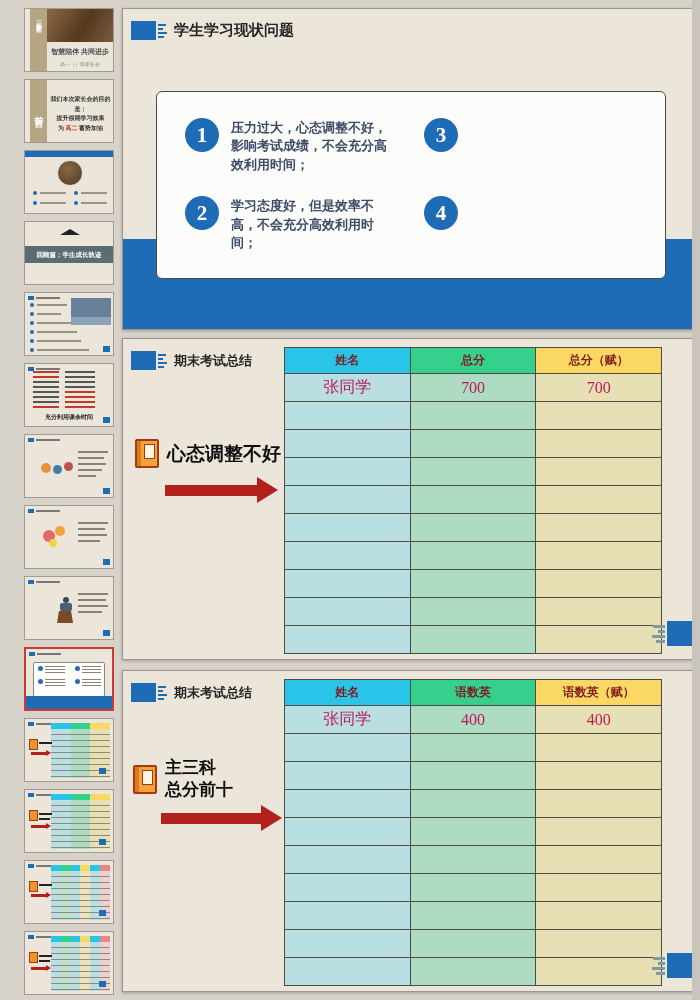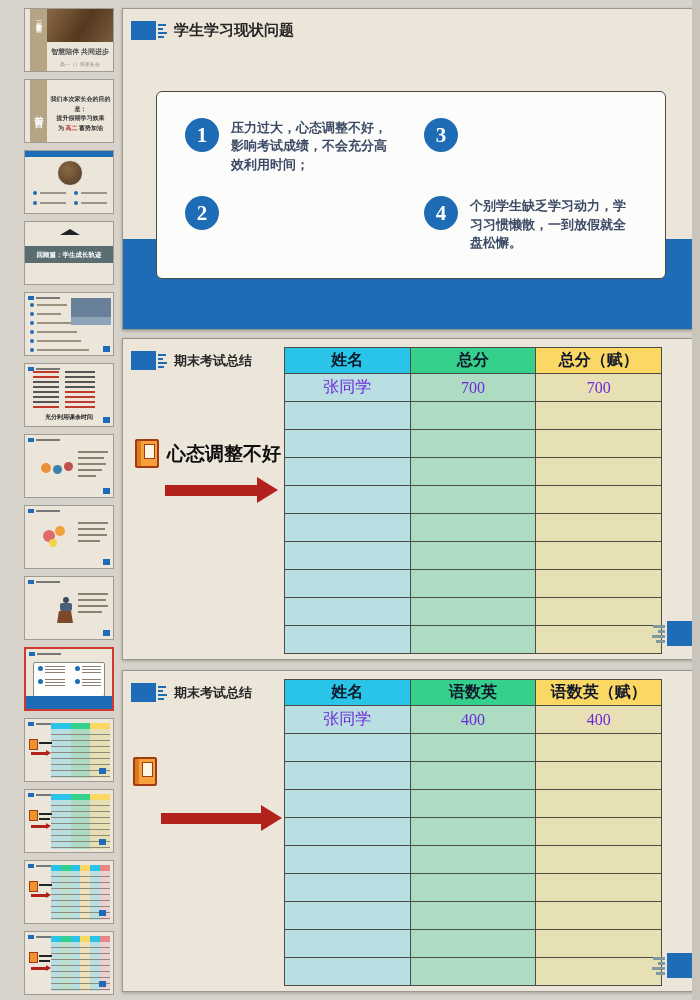--- a/index.html
+++ b/index.html
@@ -25,22 +25,22 @@
   .panel{position:absolute;left:33px;top:82px;width:510px;height:188px;background:#fcfcfa;
          border:1px solid #4a4a44;border-radius:6px;display:grid;grid-template-columns:1fr 1fr;
          column-gap:26px;row-gap:22px;padding:26px 28px;box-sizing:border-box}
   .pt{display:flex;gap:12px}
   .num{flex:0 0 34px;width:34px;height:34px;border-radius:50%;background:#1e6cb5;color:#fff;
        font-size:21px;font-weight:bold;display:flex;align-items:center;justify-content:center}
   .ptx{font-size:13px;line-height:1.42;color:#3c4a66;padding-top:1px;font-weight:bold}
 
   .score{position:absolute;left:161px;top:8px;width:378px;border-collapse:collapse;table-layout:fixed}
   .score th,.score td{border:1px solid #4c4c45;text-align:center;padding:0;overflow:hidden}
-  .score th{height:25px;font-size:16px;font-weight:bold;color:#0f172a}
-  .score td{height:27px;font-size:16px;color:#6d28d9}
+  .score th{height:25px;font-size:12px;font-weight:bold;color:#7f1d1d}
+  .score td{height:27px;font-size:16px;color:#be185d}
   .h0{background:#29c4e8}.h1{background:#36d08d}.h2{background:#fbd763}
   .score td.c0{background:#badfe3}.score td.c1{background:#addcc3}.score td.c2{background:#e8e0b5}
 
   .lbl{position:absolute;display:flex;align-items:center;gap:8px}
   .s2 .lbl{left:12px;top:100px}
   .s3 .lbl{left:10px;top:86px}
   .ltx{font-size:19px;font-weight:bold;color:#0d0d0d}
   .s3 .ltx{font-size:17px;line-height:1.3}
 
   .book{width:20px;height:25px;background:#f6a13c;border:2px solid #a33b12;border-radius:2px;
@@ -448,24 +448,24 @@
     <div class="panel">
       <div class="pt">
         <div class="num">1</div>
         <div class="ptx">压力过大，心态调整不好，影响考试成绩，不会充分高效利用时间；</div>
       </div>
       <div class="pt">
         <div class="num">3</div>
       </div>
       <div class="pt">
         <div class="num">2</div>
+        <div class="ptx">学习态度好，但是效率不高，不会充分高效利用时间；</div>
       </div>
       <div class="pt">
         <div class="num">4</div>
-        <div class="ptx">个别学生缺乏学习动力，学习习惯懒散，一到放假就全盘松懈。</div>
       </div>
     </div>
   </section>
 
   <section class="slide s2" style="top:338px">
     <div class="stitle">
       <span class="mark">
         <span class="msq"></span>
         <span class="mlines">
             <i></i>
@@ -561,20 +561,24 @@
             <i></i>
             <i></i>
             <i></i>
             <i></i>
           </span>
       </span>
       <span class="txt">期末考试总结</span>
     </div>
     <div class="lbl">
       <span class="book"></span>
+      <span class="ltx">
+        <span>主三科</span><br>
+        <span>总分前十</span>
+      </span>
     </div>
     <div class="arrow"></div>
     <table class="score">
       <thead>
         <tr>
           <th class="h0">姓名</th>
           <th class="h1">语数英</th>
           <th class="h2">语数英（赋）</th>
         </tr>
       </thead>

